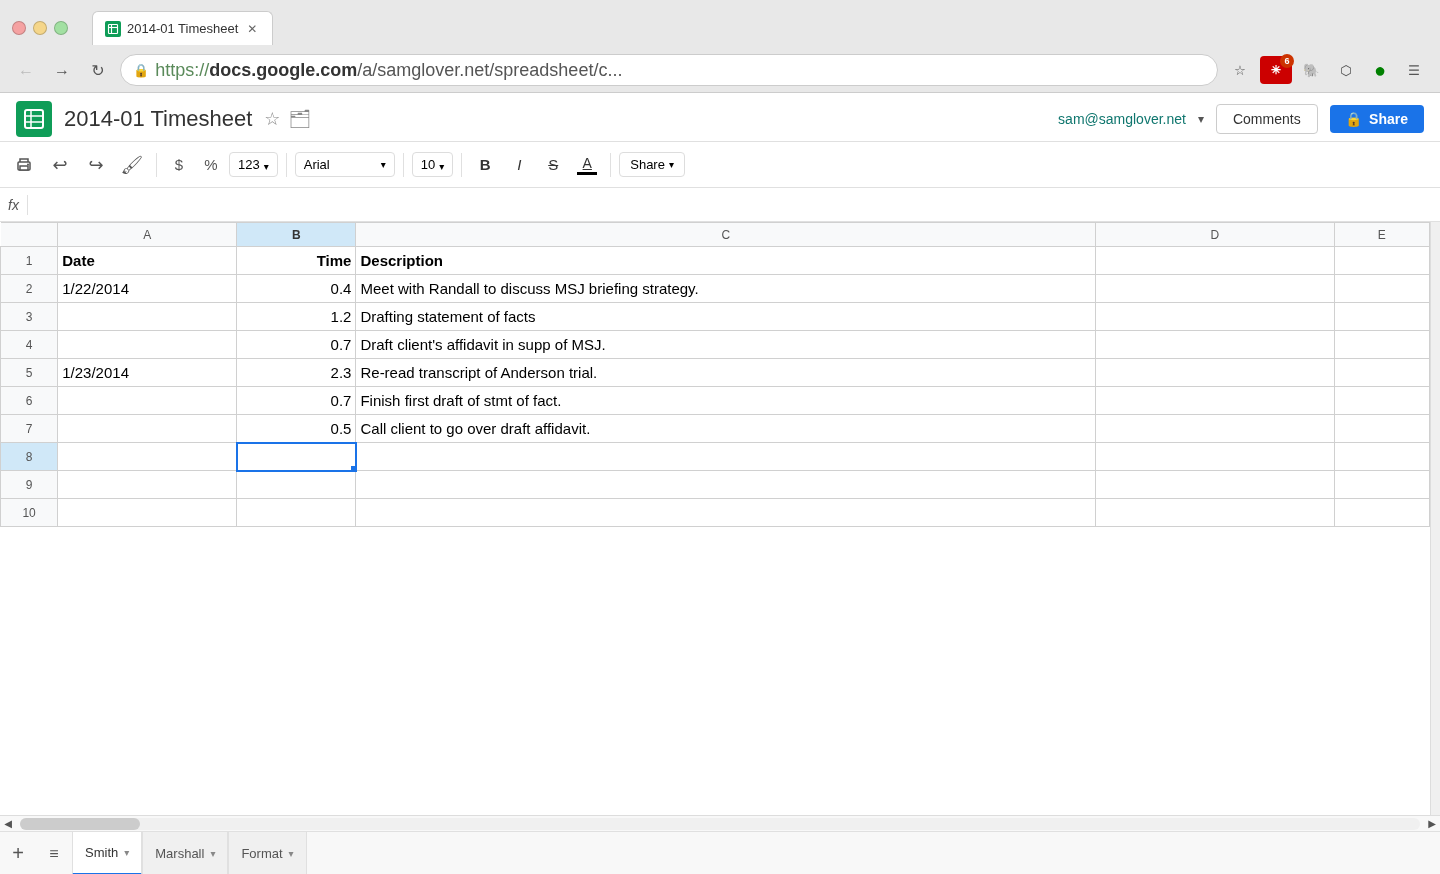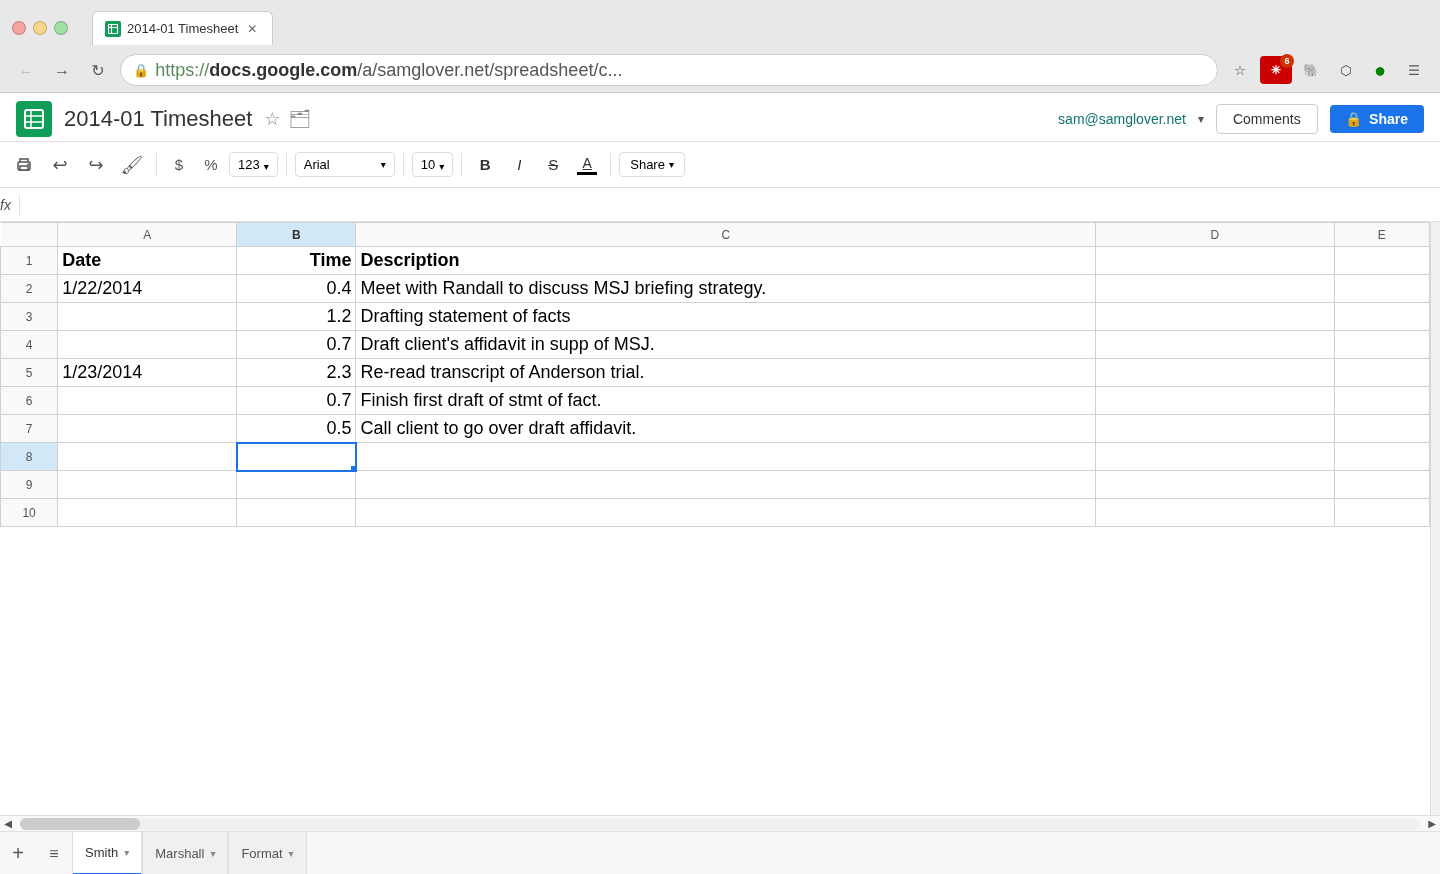--- a/index.html
+++ b/index.html
@@ -157,21 +157,21 @@
     .underline-wrapper span { font-size: 15px; text-decoration: underline; }
     .underline-bar { width: 20px; height: 3px; background: #000; margin-top: 1px; }
     .more-btn {
       display: flex; align-items: center; gap: 4px; padding: 4px 10px;
       border: 1px solid #ddd; border-radius: 4px; cursor: pointer; font-size: 13px;
       background: #fff;
     }
 
     
     .formula-bar {
-      display: flex; align-items: center; padding: 4px 0; gap: 8px;
+      display: flex; align-items: center; padding: 4px 8px; gap: 8px;
       border-bottom: 1px solid #e0e0e0; background: #fff; height: 34px;
     }
     .fx-label { font-size: 14px; color: #555; font-style: italic; }
     .formula-input { flex: 1; border: none; outline: none; font-size: 14px; }
 
     
     .spreadsheet-area {
       flex: 1; overflow: hidden; display: flex; flex-direction: column;
     }
 
@@ -191,21 +191,21 @@
       background: #d0e8f8; color: #333; font-weight: bold;
     }
 
     td.row-num {
       background: #f8f9fa; border: 1px solid #d0d0d0; text-align: center;
       font-size: 12px; color: #555; width: 48px; height: 28px;
       user-select: none; font-weight: normal;
     }
     td.cell {
       border: 1px solid #d0d0d0; padding: 2px 4px; height: 28px;
-      font-size: 18px; white-space: nowrap; overflow: hidden;
+      font-size: 15px; white-space: nowrap; overflow: hidden;
       vertical-align: middle;
     }
     td.cell.selected {
       border: 2px solid #1a73e8;
       outline: none;
     }
     td.cell.col-a { width: 150px; }
     td.cell.col-b { width: 100px; text-align: right; }
     td.cell.col-c { width: 620px; }
     td.cell.col-d { width: 200px; }

